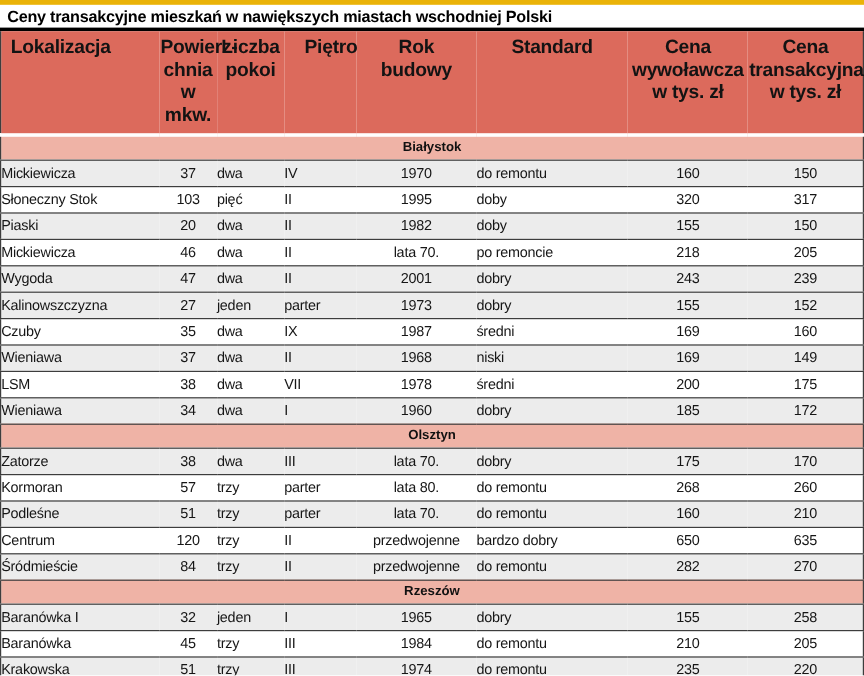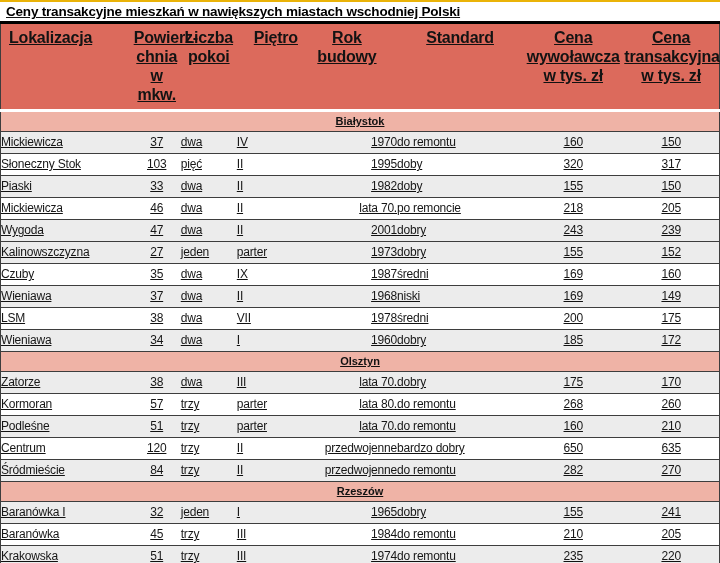--- a/index.html
+++ b/index.html
@@ -1,22 +1,21 @@
 <!DOCTYPE html>
 <html><head>
 <meta charset="utf-8">
 <style>
   html,body { margin:0; padding:0; background:#fff; }
   .page {
     width:720px; height:563px;
     font-family:"Liberation Sans","DejaVu Sans",sans-serif;
     color:#111; box-sizing:border-box;
-    border-top:2px solid #eab308;
+    border-top:4px solid #eab308;
     overflow:hidden;
-    text-decoration:underline;
   }
   .title {
     font-size:13.5px; font-weight:bold; color:#000;
     padding:2px 4px 2px 6px;
     border-bottom:3px solid #000;
     letter-spacing:-0.2px;
   }
   table {
     width:720px; border-collapse:collapse; table-layout:fixed;
     border-left:1px solid #3d3d3d; border-right:1px solid #3d3d3d;
@@ -43,21 +42,21 @@
     font-size:12px; height:19px; padding:1px 0;
     letter-spacing:-0.2px; color:#161616;
   }
   
   th:nth-child(1), td:nth-child(1) { text-align:left; padding-left:8px; }
   th:nth-child(2), td:nth-child(2) { text-align:center;margin-left:25px; }
   th:nth-child(3) { text-align:center; }
   td:nth-child(3) { text-align:left; padding-left:4px; }
   th:nth-child(4), td:nth-child(4) { text-align:left; padding-left:17px; }
   th:nth-child(5) { text-align:center; }
-  td:nth-child(5) { text-align:right; padding-left:24px;margin-top:22px; }
+  td:nth-child(5) { text-align:center; padding-left:24px;margin-top:22px; }
   th:nth-child(6) { text-align:center; }
   td:nth-child(6) { text-align:left; padding-left:32px; }
   th:nth-child(7), td:nth-child(7) { text-align:center; }
   th:nth-child(8), td:nth-child(8) { text-align:center; }
 </style>
 </head>
 <body>
 
 <div class="page">
   <div class="title">Ceny transakcyjne mieszkań w nawiększych miastach wschodniej Polski</div>
@@ -112,21 +111,21 @@
           <td>103</td>
           <td>pięć</td>
           <td>II</td>
           <td>1995</td>
           <td>doby</td>
           <td>320</td>
           <td>317</td>
         </tr>
         <tr class="data odd">
           <td>Piaski</td>
-          <td>33</td>
+          <td>20</td>
           <td>dwa</td>
           <td>II</td>
           <td>1982</td>
           <td>doby</td>
           <td>155</td>
           <td>150</td>
         </tr>
         <tr class="data even">
           <td>Mickiewicza</td>
           <td>46</td>
@@ -254,21 +253,21 @@
           <td colspan="8">Rzeszów</td>
         </tr>
         <tr class="data odd">
           <td>Baranówka I</td>
           <td>32</td>
           <td>jeden</td>
           <td>I</td>
           <td>1965</td>
           <td>dobry</td>
           <td>155</td>
-          <td>241</td>
+          <td>258</td>
         </tr>
         <tr class="data even">
           <td>Baranówka</td>
           <td>45</td>
           <td>trzy</td>
           <td>III</td>
           <td>1984</td>
           <td>do remontu</td>
           <td>210</td>
           <td>205</td>

